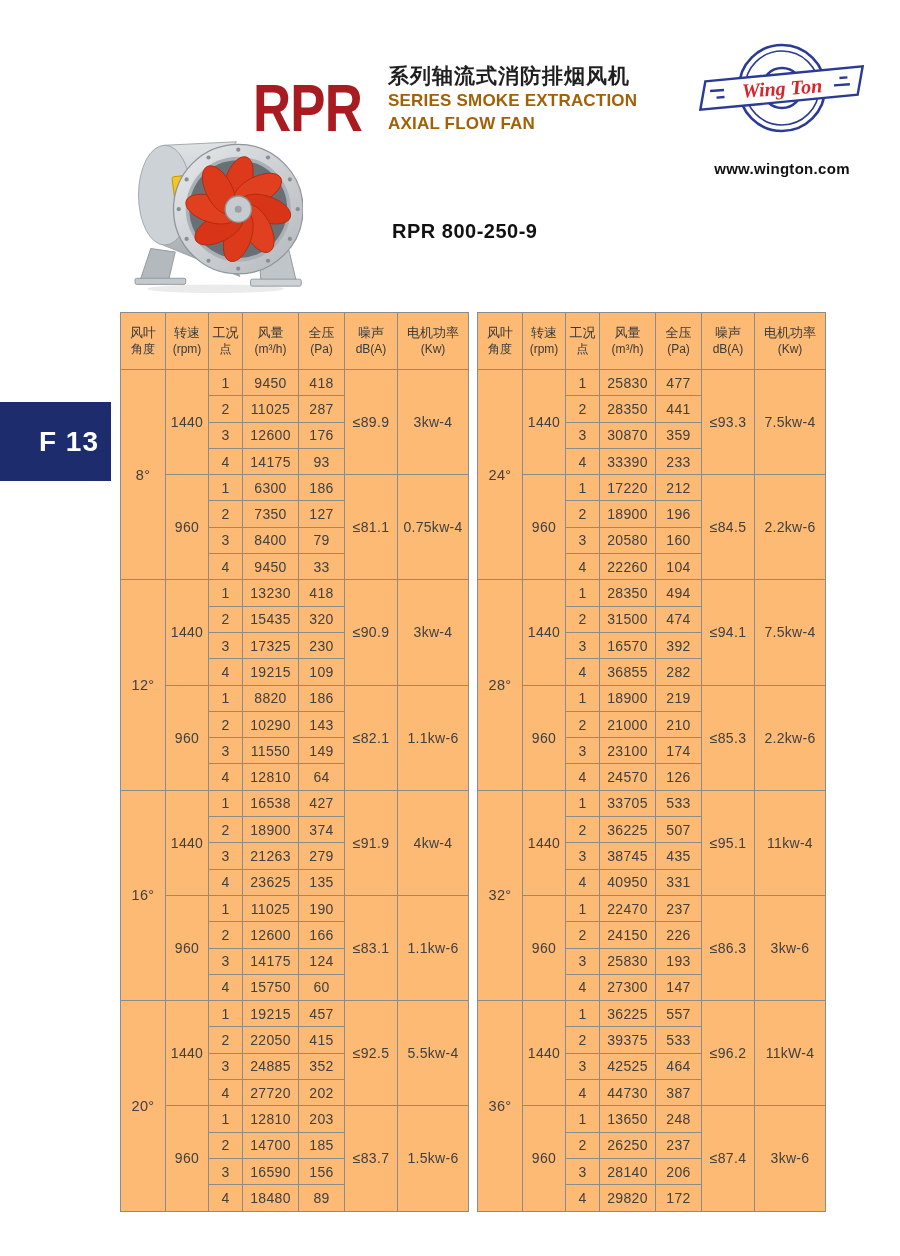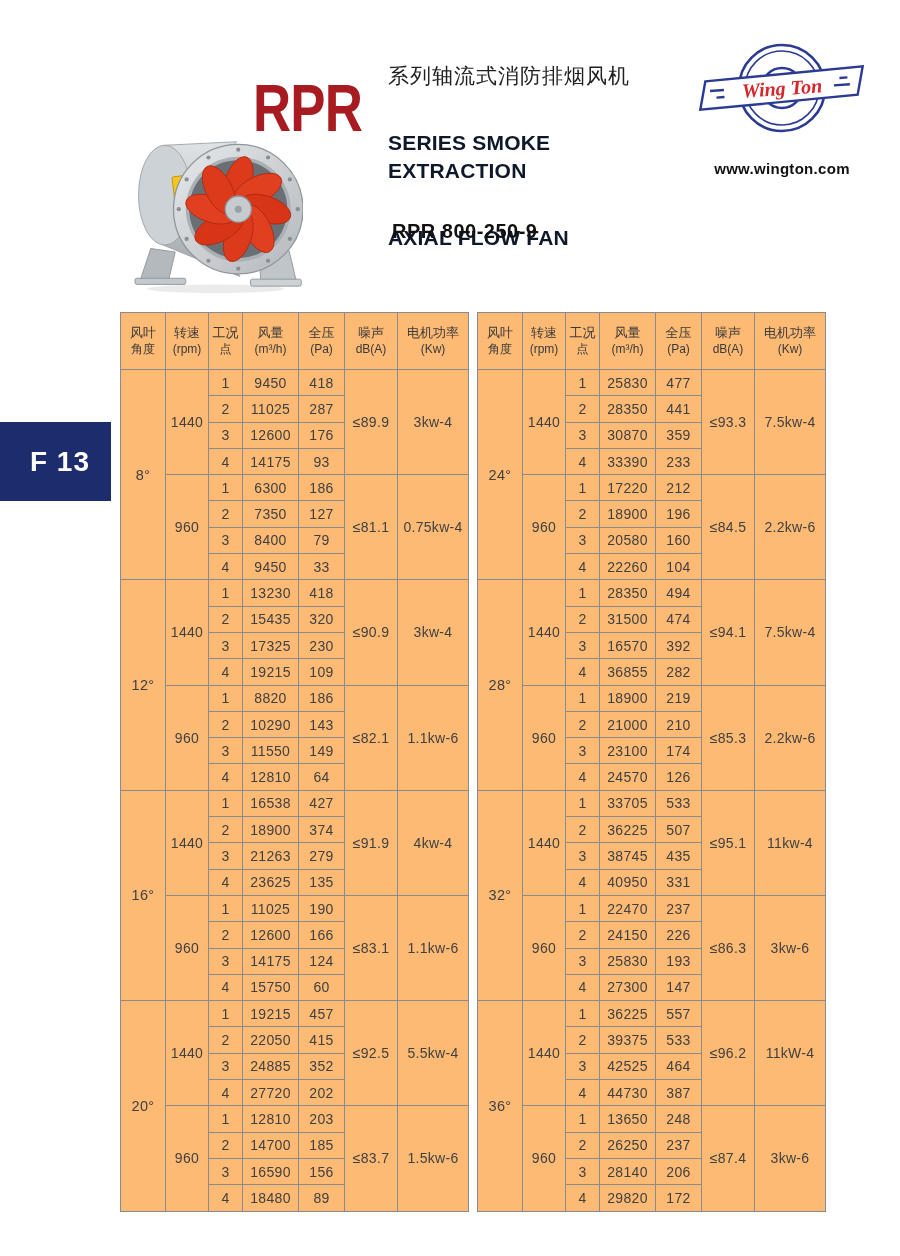--- a/index.html
+++ b/index.html
@@ -9,36 +9,36 @@
     background:#ffffff; overflow:hidden;
     font-family:"Liberation Sans", sans-serif; color:#3c3c3c;
   }
   
   .brand-rpr {
     position:absolute; left:253px; top:70px;
     font-size:66px; font-weight:bold; color:#a81b20;
     transform:scaleX(0.80); transform-origin:left top; letter-spacing:-1px;
   }
   .title-block { position:absolute; left:388px; top:62px; width:300px; }
-  .title-cn { font-size:21px; font-weight:normal; color:#1f1f1f; letter-spacing:1px; line-height:1.35; }
-  .title-en { font-size:21px; font-weight:bold; color:#0f172a; line-height:1.33; letter-spacing:0.2px;margin-top:39px; }
+  .title-cn { font-size:21px; font-weight:bold; color:#1f1f1f; letter-spacing:1px; line-height:1.35; }
+  .title-en { font-size:17px; font-weight:bold; color:#a16207; line-height:1.33; letter-spacing:0.2px; }
   .logo-wrap { position:absolute; left:682px; top:42px; width:200px; text-align:center; }
   .logo-svg { display:block; margin:0 auto; }
   .website { font-size:15px; font-weight:bold; color:#111; margin-top:16px; letter-spacing:0.3px; }
   .model-no {
     position:absolute; left:392px; top:220px;
     font-size:20px; font-weight:bold; color:#111; letter-spacing:0.5px;
   }
   .fan-wrap { position:absolute; left:128px; top:126px; width:175px; height:168px; }
   
   .side-tab {
-    position:absolute; left:0; top:422px; width:111px; height:79px;
+    position:absolute; left:0; top:402px; width:111px; height:79px;
     background:#1d2c6d; color:#ffffff;
     display:flex; align-items:center; justify-content:flex-end;
-    font-size:28px; font-weight:bold; padding-right:21px; letter-spacing:1px;
+    font-size:28px; font-weight:bold; padding-right:12px; letter-spacing:1px;
   }
   
   .perf {
     position:absolute; top:312px; width:348px;
     border-collapse:collapse; table-layout:fixed;
     background:#fdba74;
   }
   .perf.left  { left:120px; }
   .perf.right { left:477px; }
   .perf th, .perf td {

